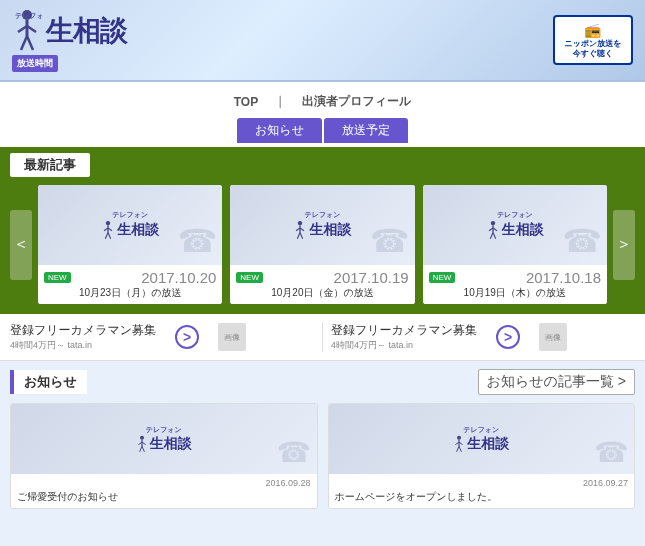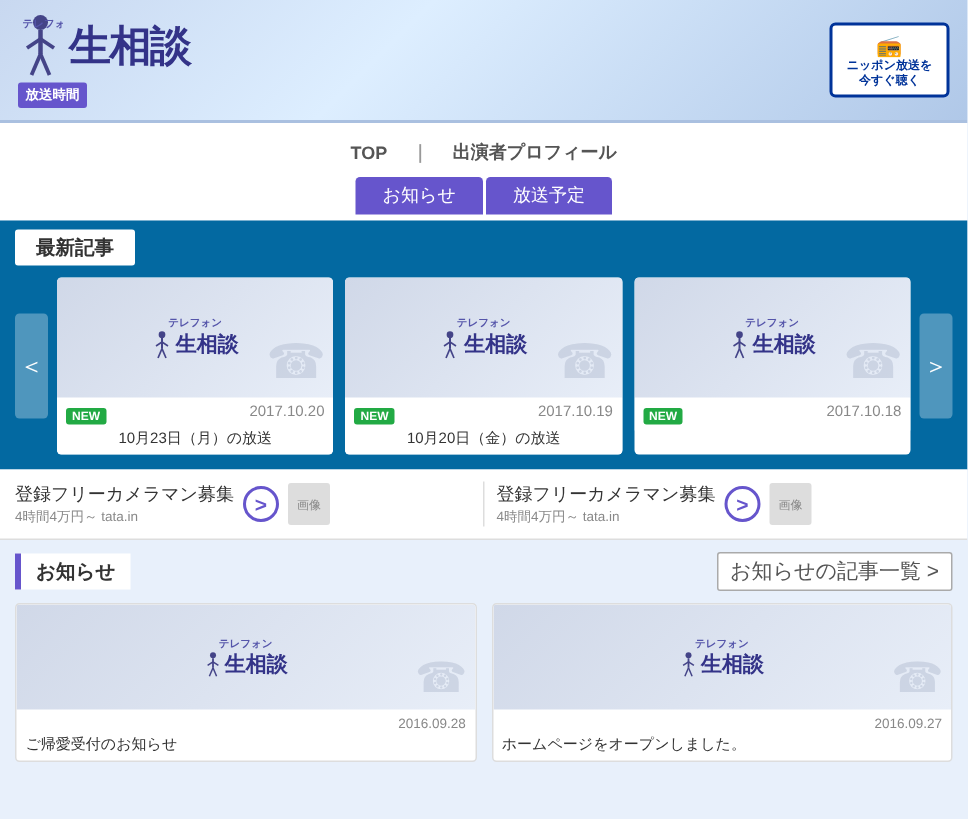--- a/index.html
+++ b/index.html
@@ -121,21 +121,21 @@
       color: white;
       padding: 4px 18px;
       font-size: 12px;
       border-radius: 3px 3px 0 0;
       cursor: pointer;
       border: none;
     }
 
     
     .section-latest {
-      background: #0369a1;
+      background: #4d7c0f;
       padding: 6px 10px 10px 10px;
     }
     .section-header {
       display: flex;
       align-items: center;
       margin-bottom: 8px;
     }
     .section-title-bar {
       background: white;
       color: #333;
@@ -214,24 +214,24 @@
       padding: 4px 6px;
       background: white;
     }
     .new-badge {
       background: #22aa44;
       color: white;
       font-size: 8px;
       padding: 1px 4px;
       border-radius: 2px;
       margin-right: 4px;
-      font-weight: bold;
+      font-weight: normal;
     }
     .news-date {
-      font-size: 10px;
+      font-size: 15px;
       color: #888;
       float: right;
     }
     .news-title {
       font-size: 10px;
       color: #333;
       margin-top: 2px;
       clear: both;
       text-align: center;
     }
@@ -241,21 +241,21 @@
       background: white;
       display: flex;
       align-items: center;
       padding: 8px 10px;
       gap: 4px;
       border-bottom: 1px solid #ddd;
     }
     .ad-item {
       display: flex;
       align-items: center;
-      gap: 6px;
+      gap: 19px;
       flex: 1;
     }
     .ad-text {
       font-size: 12px;
       color: #333;
     }
     .ad-sub {
       font-size: 9px;
       color: #888;
     }
@@ -468,20 +468,21 @@
                 <line x1="15" y1="28" x2="9" y2="42" stroke="#444488" stroke-width="2.5"></line>
                 <line x1="15" y1="28" x2="21" y2="42" stroke="#444488" stroke-width="2.5"></line>
               </svg>
               <span class="small-title">生相談</span>
             </div>
           </div>
         </div>
         <div class="news-card-footer">
           <span class="new-badge">NEW</span>
           <span class="news-date">2017.10.18</span>
+          <div class="news-title">10月19日（木）の放送</div>
         </div>
       </div>
 
     </div>
     <button class="carousel-btn">＞</button>
   </div>
 </div>
 
 <div class="ad-section">
   <div class="ad-item">

